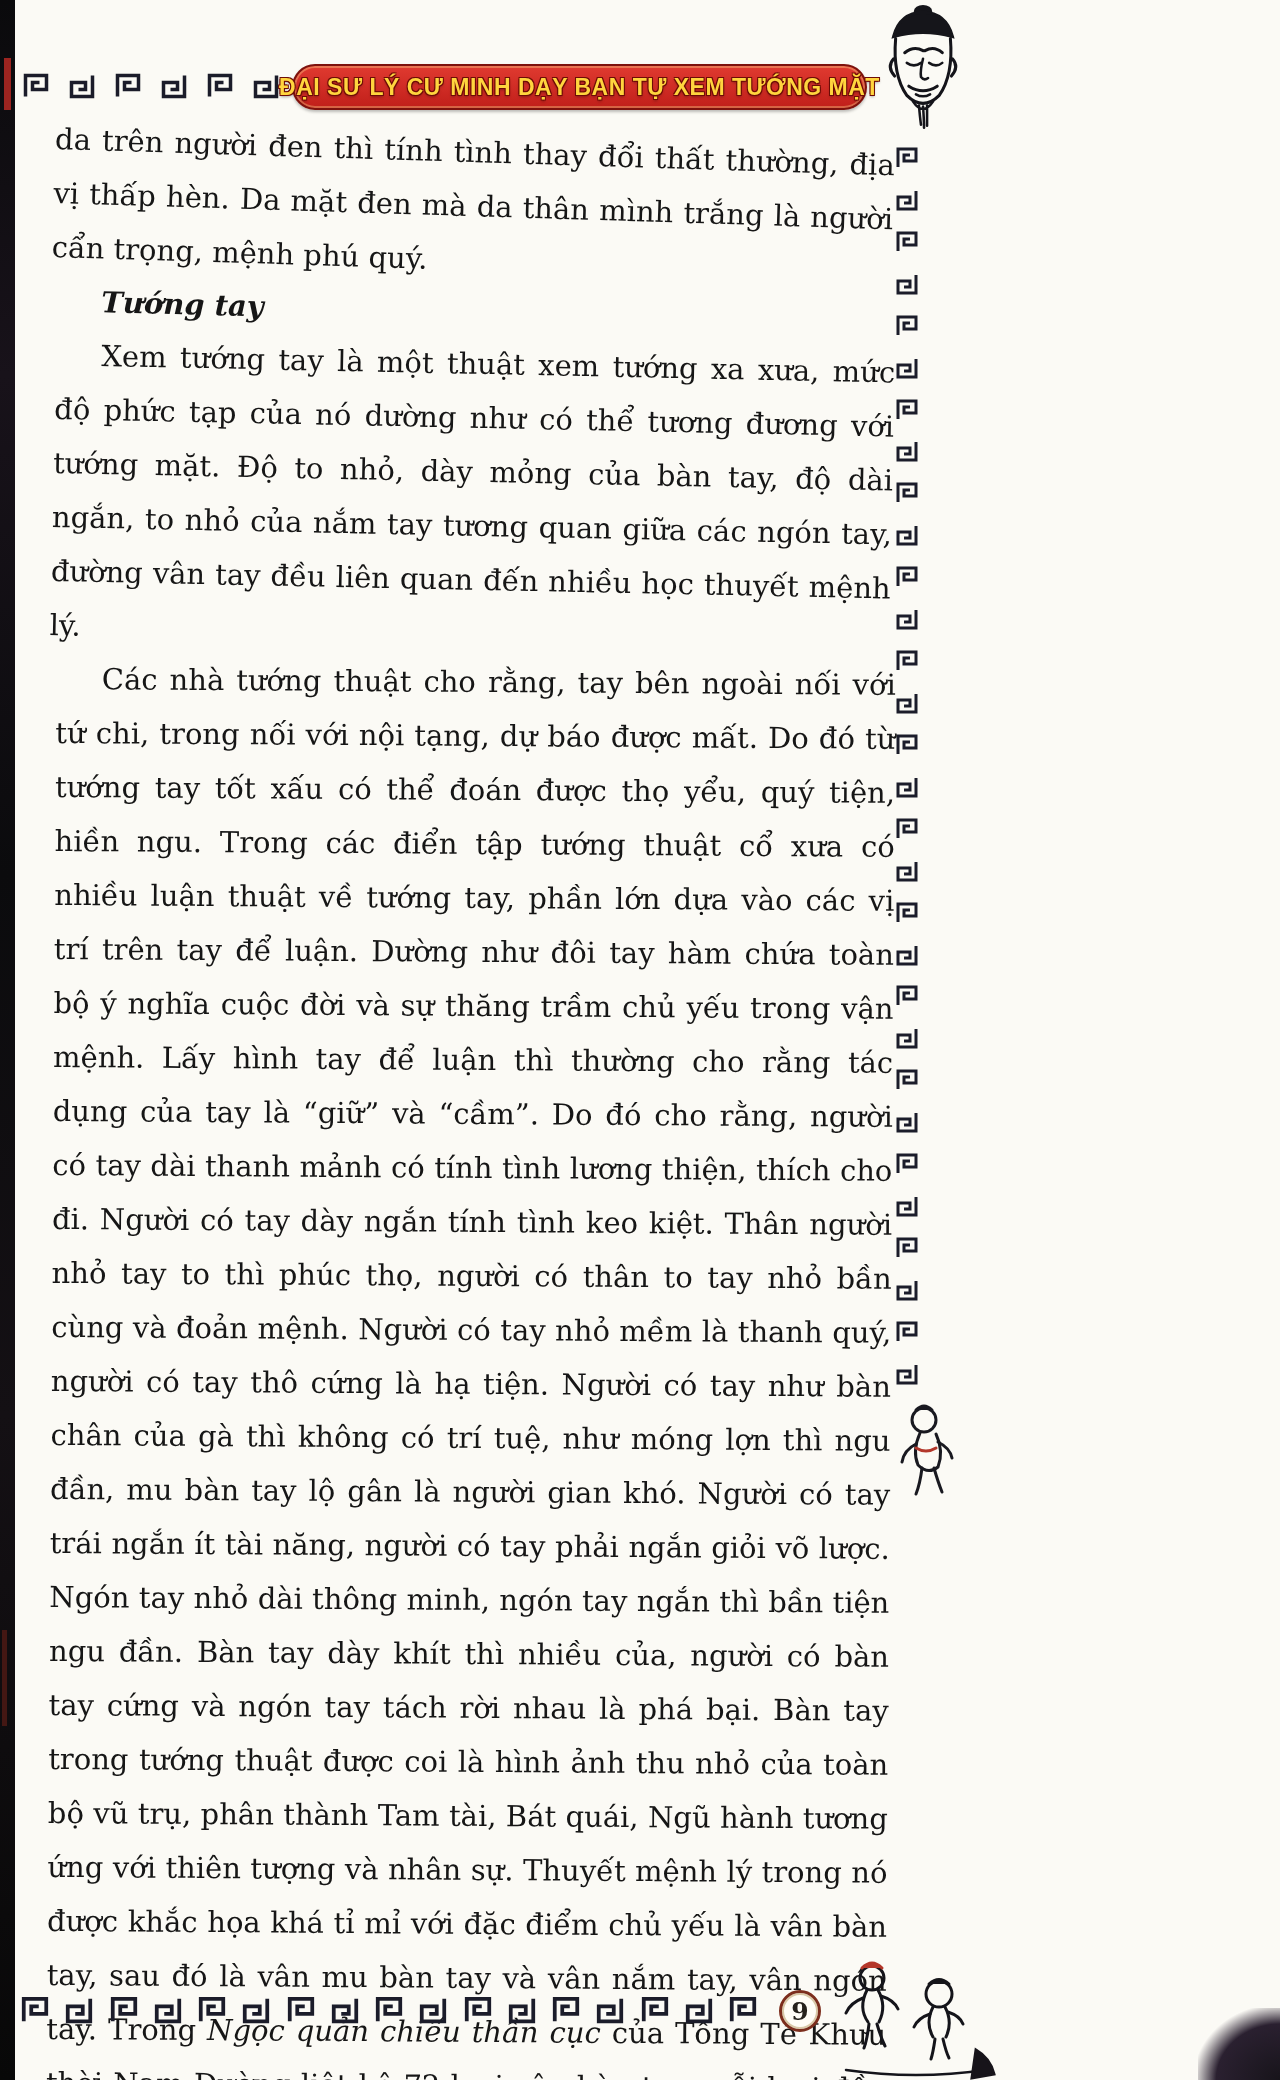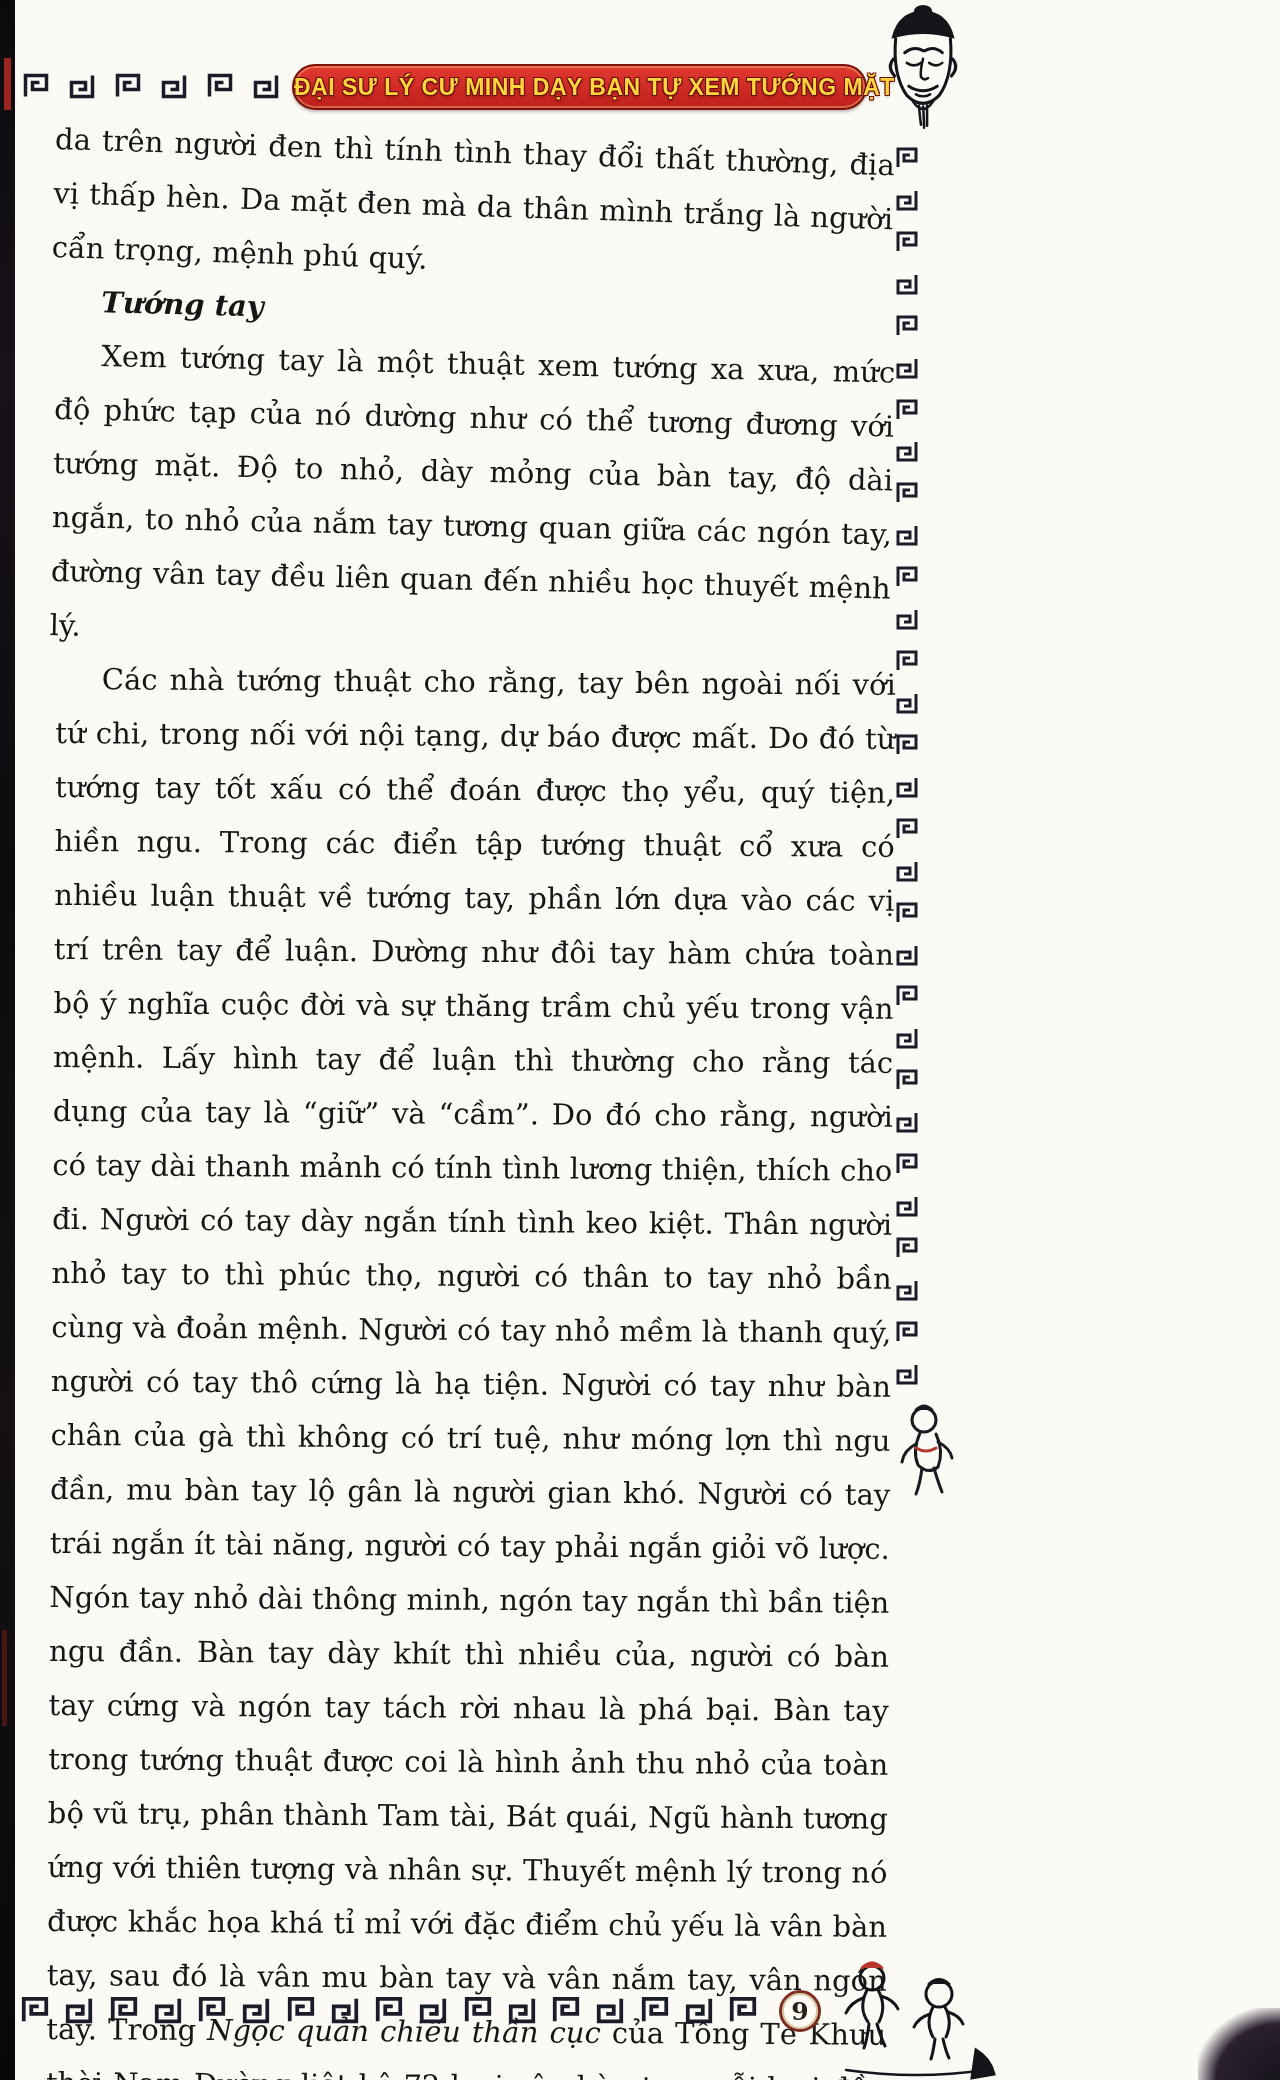--- a/index.html
+++ b/index.html
@@ -21,21 +21,21 @@
   .bottom-meanders{ position:absolute; left:18px;  top:1992px; width:742px;  height:36px;  display:flex; justify-content:space-between; align-items:center; }
   .right-meanders { position:absolute; left:893px; top:146px;  width:28px;   height:1240px; display:flex; flex-direction:column; justify-content:space-between; align-items:center; }
   .meander { display:inline-flex; line-height:0; }
 
   
   .banner {
     position:absolute; left:292px; top:64px; width:575px; height:46px;
     background:linear-gradient(180deg,#e03a30,#c01f1a);
     border:2px solid #7d120d; border-radius:23px; box-sizing:border-box;
     box-shadow: inset 0 0 0 2px rgba(255,228,150,.35), 0 2px 3px rgba(0,0,0,.25);
-    display:flex; align-items:center; justify-content:flex-start;
+    display:flex; align-items:center; justify-content:center;
   }
   .banner span {
     font-family:"Liberation Sans",sans-serif; font-weight:bold; font-size:23px;
     letter-spacing:.5px; color:#ffd53e; white-space:nowrap;
     text-shadow:-1px -1px 0 #6e0c06, 1px -1px 0 #6e0c06, -1px 1px 0 #6e0c06, 1px 1px 0 #6e0c06, 0 2px 3px rgba(0,0,0,.35);
   }
 
   
   .text-col {
     position:absolute; left:56px; top:112px; width:840px;

